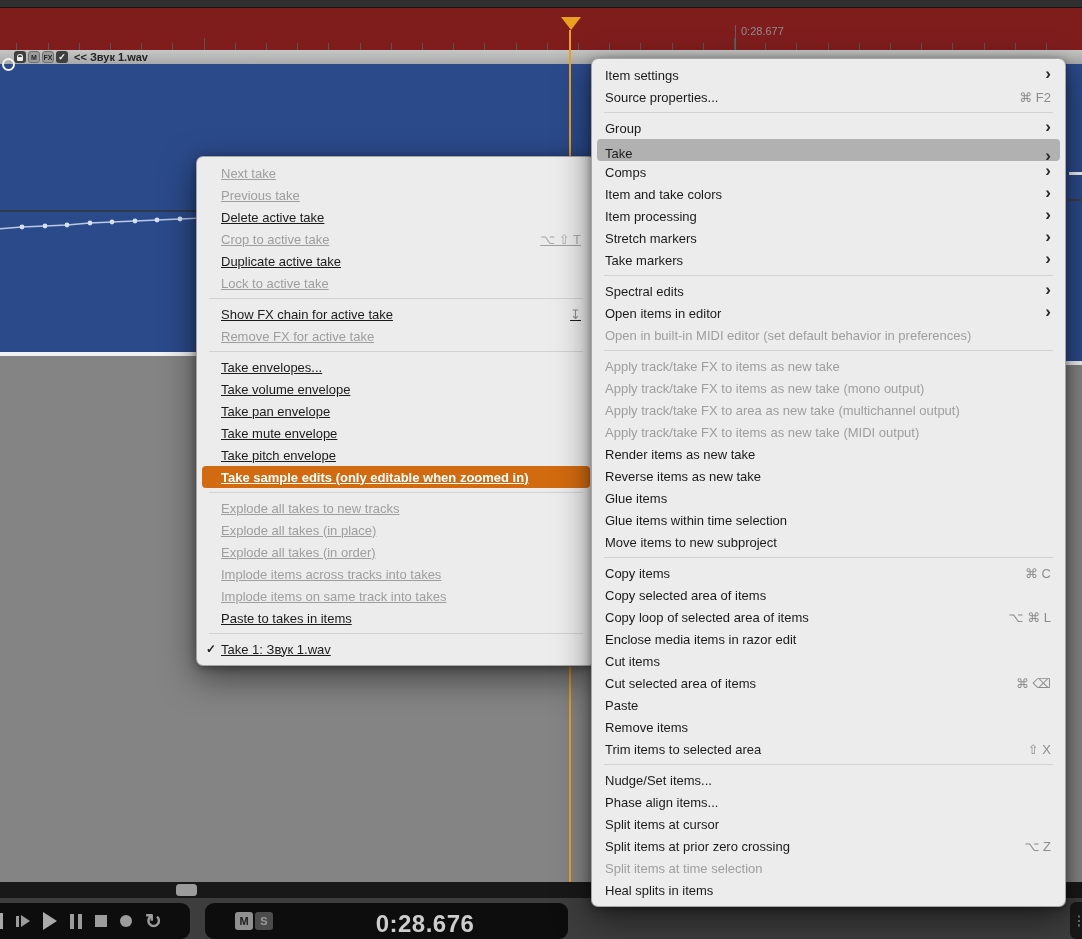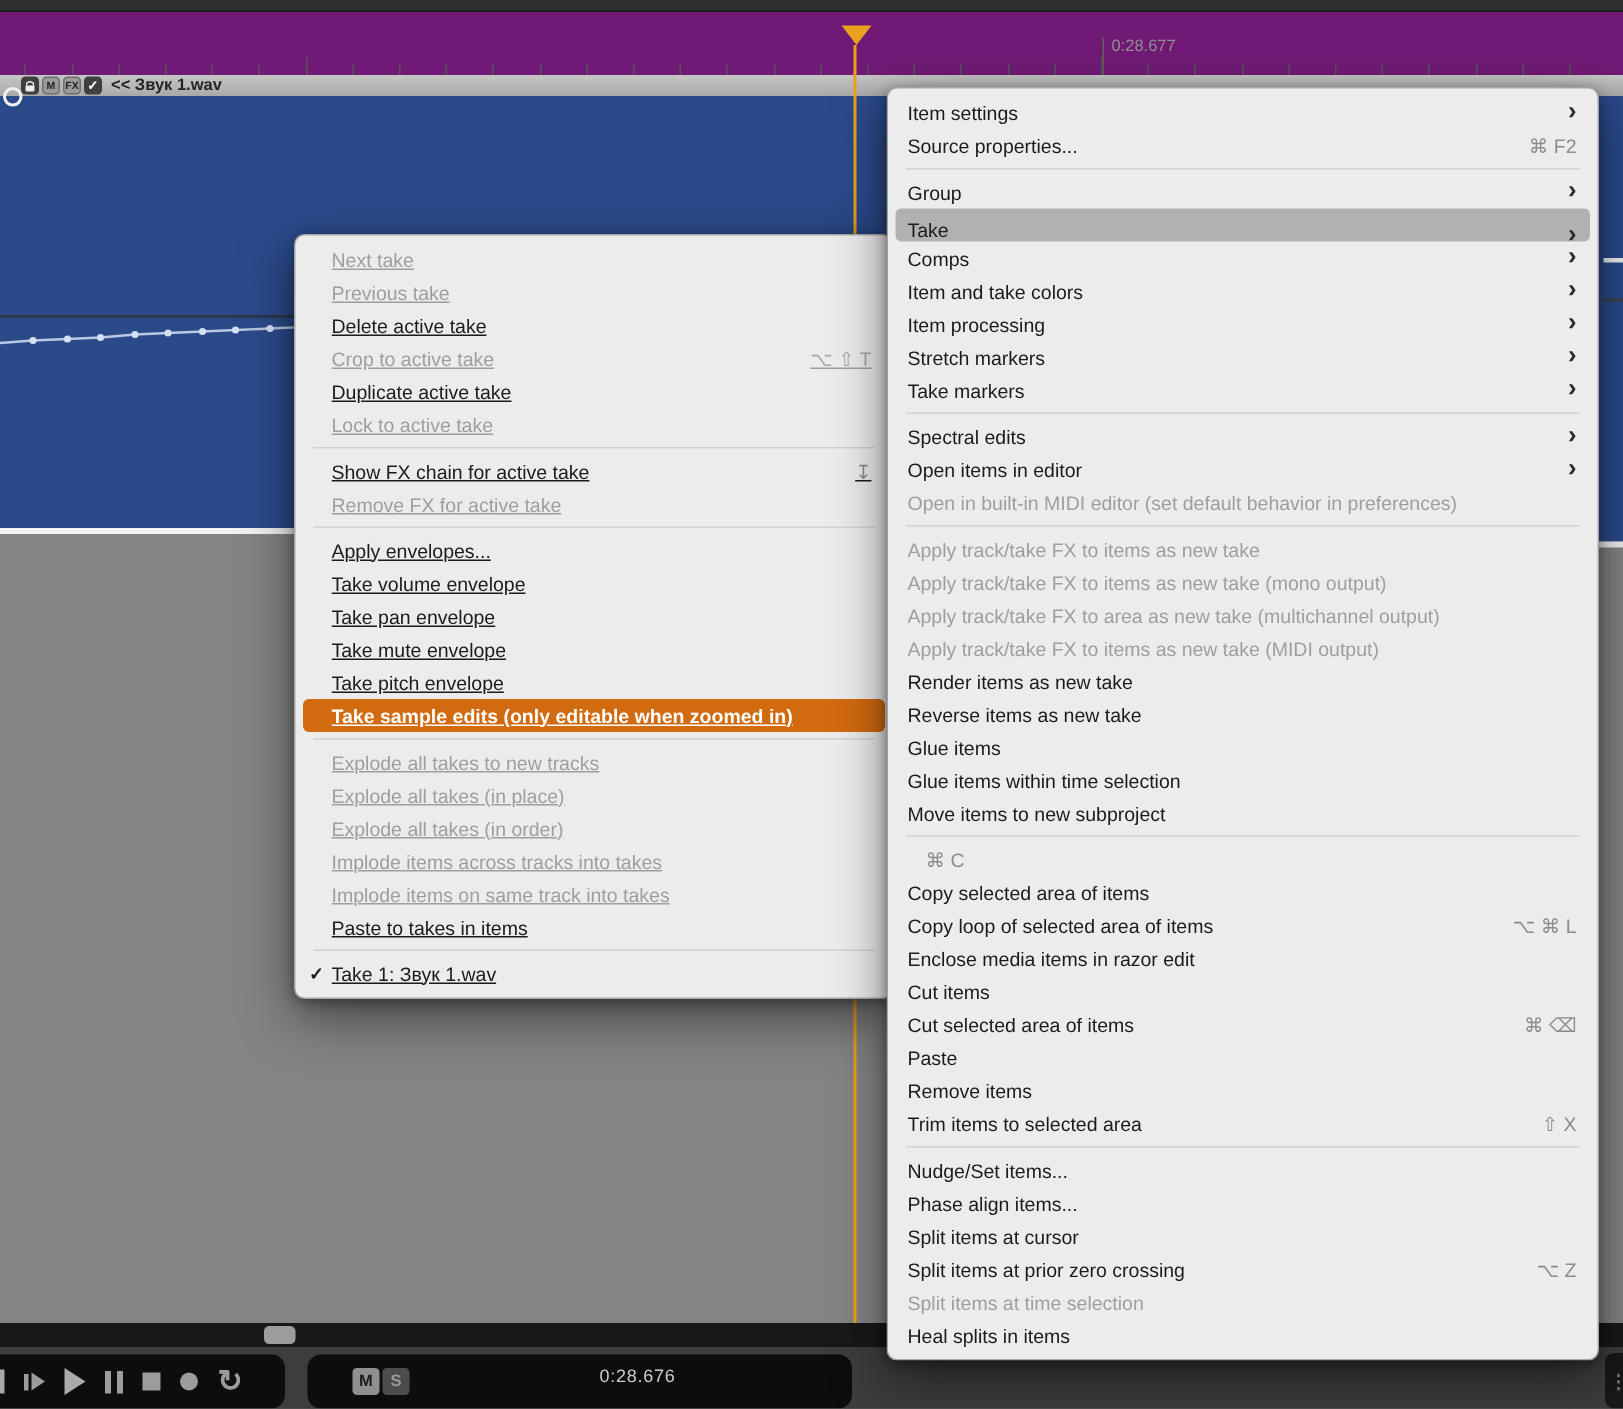--- a/index.html
+++ b/index.html
@@ -2,21 +2,21 @@
 <html><head>
 <meta charset="utf-8">
 <style>
   html,body{margin:0;padding:0;background:#2a2a2a;}
   .stage{position:relative;width:1082px;height:939px;overflow:hidden;background:#848484;
          font-family:"Liberation Sans",sans-serif;-webkit-font-smoothing:antialiased;}
   .abs{position:absolute;}
 
   
   .top-strip{left:0;top:0;width:1082px;height:8px;background:#2f2f2f;border-bottom:1px solid #151515;box-sizing:border-box;}
-  .ruler{left:0;top:8px;width:1082px;height:42px;background:#701a75;}
+  .ruler{left:0;top:8px;width:1082px;height:42px;background:#7f1d1d;}
   .tick{position:absolute;width:1px;background:#555;}
   .time-tick{position:absolute;left:735px;top:17px;width:1px;height:25px;background:#616161;}
   .ruler-label{position:absolute;left:741px;top:17px;font-size:11px;color:#8f8f8f;}
   .playhead-tri{position:absolute;left:561px;top:9px;width:0;height:0;
       border-left:10px solid transparent;border-right:10px solid transparent;border-top:13px solid #eca11e;}
   .playhead-line{left:569px;top:30px;width:2px;height:854px;background:#eca11e;z-index:3;}
 
   
   .item-header{left:0;top:50px;width:1082px;height:14px;background:linear-gradient(#c6c6c6,#a9a9a9);
       display:flex;align-items:center;}
@@ -70,21 +70,21 @@
   .play-tri{width:0;height:0;border-top:9px solid transparent;border-bottom:9px solid transparent;border-left:14px solid #ababab;}
   .pause{display:flex;gap:4px;}
   .pause i{width:4px;height:15px;background:#9c9c9c;}
   .stop-sq{width:12px;height:12px;background:#9c9c9c;}
   .rec-ci{width:12px;height:12px;background:#9c9c9c;border-radius:50%;}
   .repeat{font-size:20px;font-weight:700;color:#9c9c9c;line-height:18px;}
   .tpanel2{left:205px;width:363px;}
   .ms-btn{position:absolute;top:9px;width:18px;height:18px;border-radius:3px;display:flex;align-items:center;justify-content:center;font-size:11px;font-weight:700;}
   .m-btn{left:30px;background:#909090;color:#1c1c1c;}
   .s-btn{left:50px;background:#4c4c4c;color:#9a9a9a;}
-  .t-time{position:absolute;left:160px;top:7px;width:120px;text-align:center;font-size:12px;font-weight:400;color:#cdcdcd;letter-spacing:.5px;}
+  .t-time{position:absolute;left:160px;top:7px;width:120px;text-align:center;font-size:24px;font-weight:700;color:#cdcdcd;letter-spacing:.5px;}
   .dots-btn{left:1070px;top:902px;width:18px;height:37px;background:#181818;border-radius:6px;display:flex;align-items:center;justify-content:center;color:#6f6f6f;font-size:13px;font-weight:700;}
 </style>
 </head>
 <body>
 
 <div class="stage">
 
   <div class="abs top-strip"></div>
   <div class="abs ruler" id="ruler">
     <div class="time-tick"></div>
@@ -220,21 +220,21 @@
       <div class="menu-sep"></div>
       <div class="menu-row">
         <span class="lbl">Show FX chain for active take</span>
         <span class="sc">↧</span>
       </div>
       <div class="menu-row disabled">
         <span class="lbl">Remove FX for active take</span>
       </div>
       <div class="menu-sep"></div>
       <div class="menu-row">
-        <span class="lbl">Apply envelopes...</span>
+        <span class="lbl">Take envelopes...</span>
       </div>
       <div class="menu-row">
         <span class="lbl">Take volume envelope</span>
       </div>
       <div class="menu-row">
         <span class="lbl">Take pan envelope</span>
       </div>
       <div class="menu-row">
         <span class="lbl">Take mute envelope</span>
       </div>
@@ -342,20 +342,21 @@
         <span class="lbl">Glue items</span>
       </div>
       <div class="menu-row">
         <span class="lbl">Glue items within time selection</span>
       </div>
       <div class="menu-row">
         <span class="lbl">Move items to new subproject</span>
       </div>
       <div class="menu-sep"></div>
       <div class="menu-row">
+        <span class="lbl">Copy items</span>
         <span class="sc">⌘ C</span>
       </div>
       <div class="menu-row">
         <span class="lbl">Copy selected area of items</span>
       </div>
       <div class="menu-row">
         <span class="lbl">Copy loop of selected area of items</span>
         <span class="sc">⌥ ⌘ L</span>
       </div>
       <div class="menu-row">

